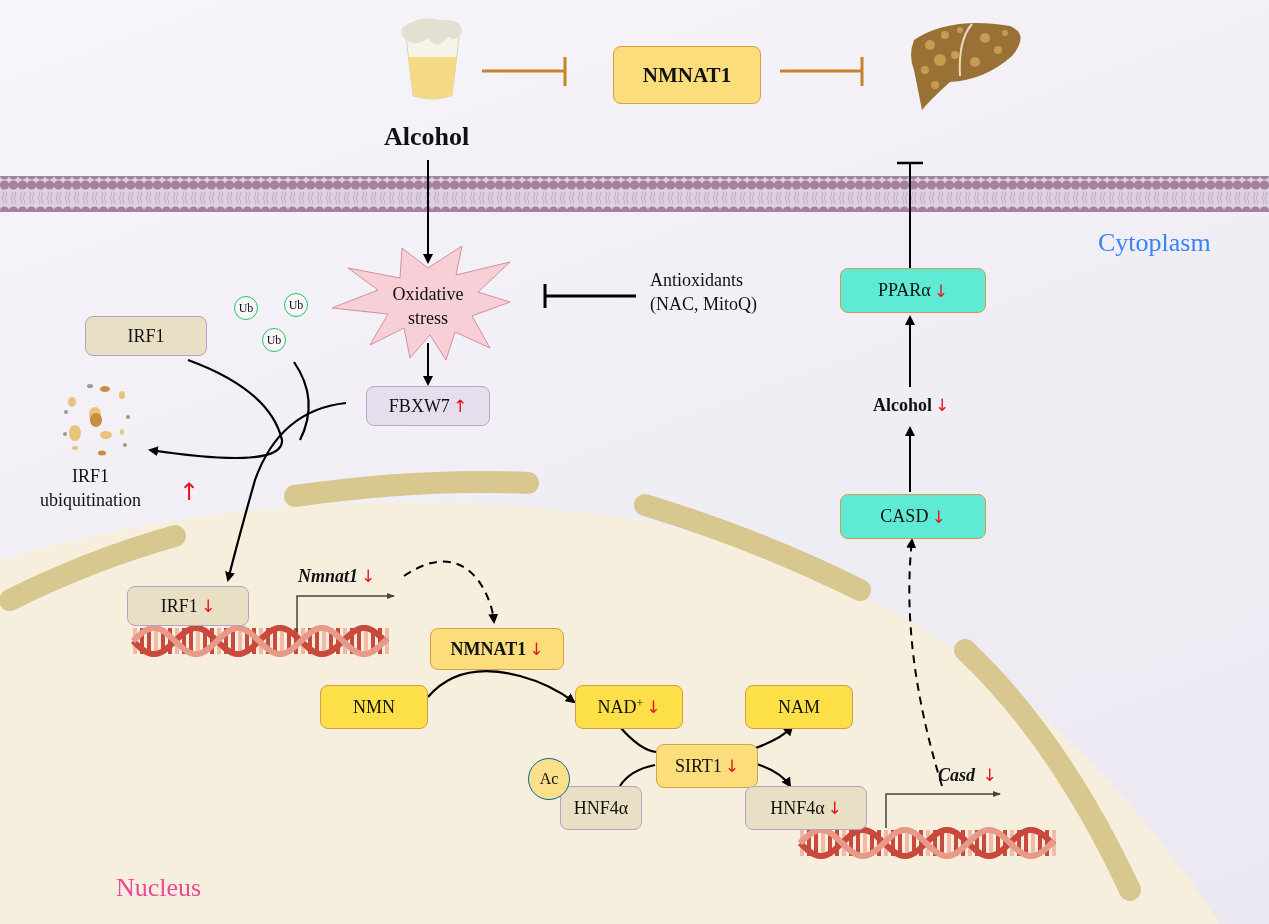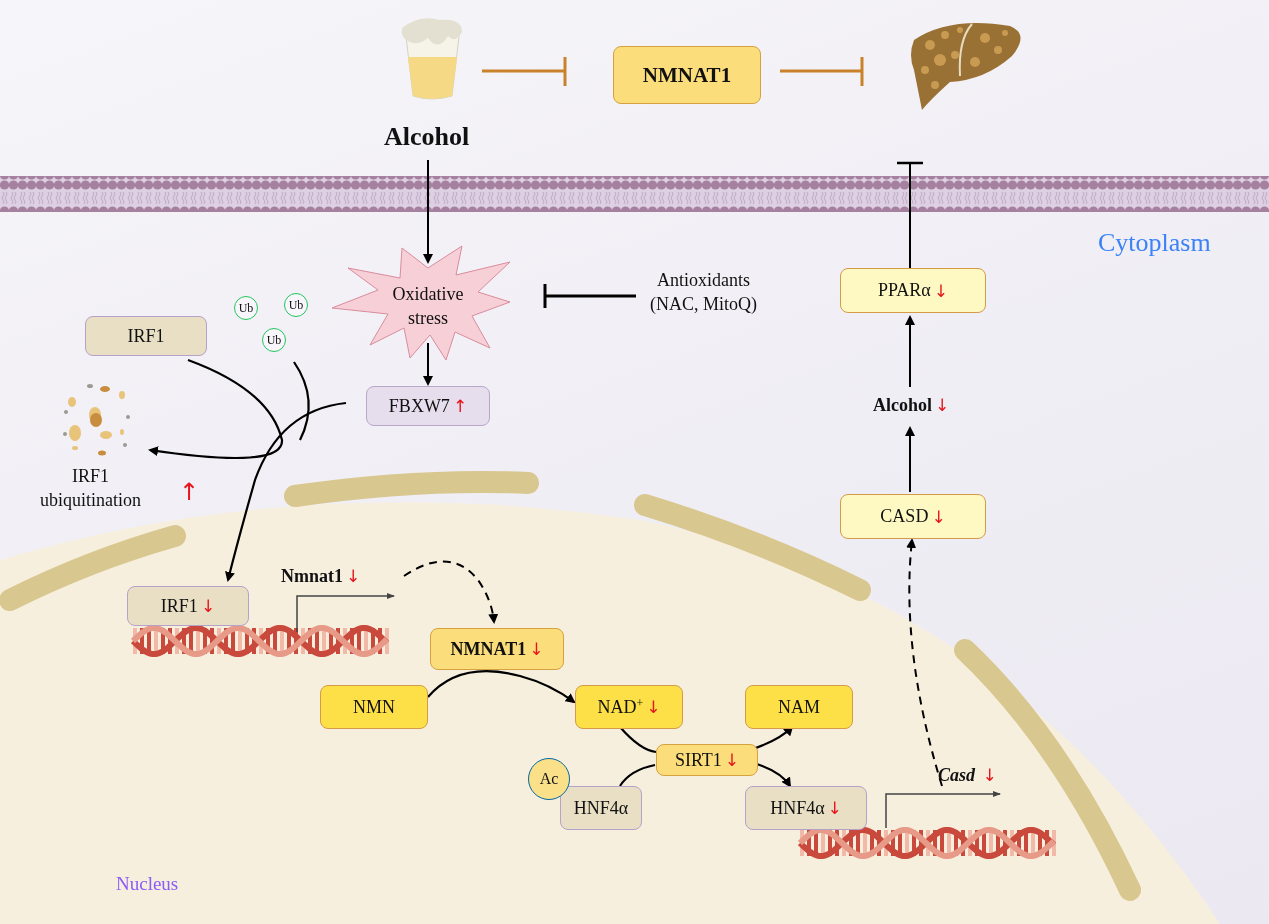--- a/index.html
+++ b/index.html
@@ -4,21 +4,21 @@
 <style>
   html, body { margin:0; padding:0; }
   body { width:1269px; height:924px; position:relative; overflow:hidden;
          background: linear-gradient(160deg,#f6f5f9 0%,#efedf4 60%,#ebe8f1 100%);
          font-family:"Liberation Serif", serif; color:#111; }
   #stage { position:absolute; left:0; top:0; width:1269px; height:924px; }
   .box { position:absolute; box-sizing:border-box; border-radius:8px;
          display:flex; align-items:center; justify-content:center;
          font-size:18px; white-space:nowrap; }
   .b-tan { background:#e9dfc4; border:1px solid #b6a2c8; }
-  .b-cream { background:#fef9c3; border:1.5px solid #d59a4a; }
+  .b-cream { background:#5eead4; border:1.5px solid #d59a4a; }
   .b-light { background:#fde047; border:1.5px solid #d59a4a; }
   .b-gold { background:#fbdd7c; border:1.5px solid #d6a23f; font-weight:bold; }
   .b-gold-n { background:#fbdd7c; border:1.5px solid #d6a23f; }
   .b-lav { background:#e6dded; border:1px solid #b8a7c8; }
   .arrow-red { color:#e8141c; font-weight:normal; margin-left:3px; font-family:"DejaVu Sans",sans-serif; font-size:17px; }
   .lbl { position:absolute; white-space:nowrap; }
   .ub { position:absolute; width:24px; height:24px; border-radius:50%; background:#f8f6fb;
         border:1px solid #22c55e; font-size:12px; display:flex; align-items:center; justify-content:center; box-sizing:border-box;}
 </style>
 </head>
@@ -223,28 +223,28 @@
     <path d="M655,765 Q630,770 620,786"></path>
   </g>
 </svg>
 
 <div class="box b-gold" style="left:613px;top:46px;width:148px;height:58px;font-size:21px;">
   <span>NMNAT1</span>
 </div>
 <div class="lbl" style="left:384px;top:122px;font-size:26px;font-weight:bold;">Alcohol</div>
 
 <div class="lbl" style="left:1098px;top:228px;font-size:26px;color:#3b82f6;">Cytoplasm</div>
-<div class="lbl" style="left:116px;top:873px;font-size:19px;color:#8b5cf6;">Nucleus</div>
+<div class="lbl" style="left:116px;top:873px;font-size:26px;color:#ec4899;">Nucleus</div>
 
 <div class="lbl" style="left:385px;top:282px;font-size:18px;text-align:center;width:86px;line-height:24px;">
   <div>Oxidative</div>
   <div>stress</div>
 </div>
 
-<div class="lbl" style="left:650px;top:268px;font-size:18px;text-align:center;line-height:24px;">
+<div class="lbl" style="left:650px;top:268px;font-size:18px;text-align:left;line-height:24px;">
   <div>Antioxidants</div>
   <div>(NAC, MitoQ)</div>
 </div>
 
 <div class="ub" style="left:234px;top:296px;">Ub</div>
 <div class="ub" style="left:284px;top:293px;">Ub</div>
 <div class="ub" style="left:262px;top:328px;">Ub</div>
 
 <div class="box b-tan" style="left:85px;top:316px;width:122px;height:40px;">
   <span>IRF1</span>
@@ -273,21 +273,21 @@
 <div class="box b-cream" style="left:840px;top:494px;width:146px;height:45px;">
   <span>CASD</span>
   <span class="arrow-red">↓</span>
 </div>
 
 <div class="box b-tan" style="left:127px;top:586px;width:122px;height:40px;">
   <span>IRF1</span>
   <span class="arrow-red">↓</span>
 </div>
 
-<div class="lbl" style="left:281px;top:566px;font-size:18px;font-weight:bold;">
+<div class="lbl" style="left:298px;top:566px;font-size:18px;font-weight:bold;font-style:italic;">
   <span>Nmnat1</span><span class="arrow-red">↓</span>
 </div>
 
 <div class="box b-gold" style="left:430px;top:628px;width:134px;height:42px;">
   <span>NMNAT1</span>
   <span class="arrow-red">↓</span>
 </div>
 
 <div class="box b-light" style="left:320px;top:685px;width:108px;height:44px;">
   <span>NMN</span>
@@ -296,21 +296,21 @@
 <div class="box b-light" style="left:575px;top:685px;width:108px;height:44px;">
   <span>NAD</span>
       <sup style="font-size:12px;margin-top:-8px">+</sup>
   <span class="arrow-red">↓</span>
 </div>
 
 <div class="box b-light" style="left:745px;top:685px;width:108px;height:44px;">
   <span>NAM</span>
 </div>
 
-<div class="box b-gold-n" style="left:656px;top:744px;width:102px;height:32px;">
+<div class="box b-gold-n" style="left:656px;top:744px;width:102px;height:44px;">
   <span>SIRT1</span>
   <span class="arrow-red">↓</span>
 </div>
 
 <div class="box b-tan" style="left:560px;top:786px;width:82px;height:44px;">
   <span>HNF4α</span>
 </div>
 <div class="box" style="left:528px;top:758px;width:42px;height:42px;border-radius:50%;background:#fbe08a;border:1px solid #0369a1;font-size:16px;">
   <span>Ac</span>
 </div>

